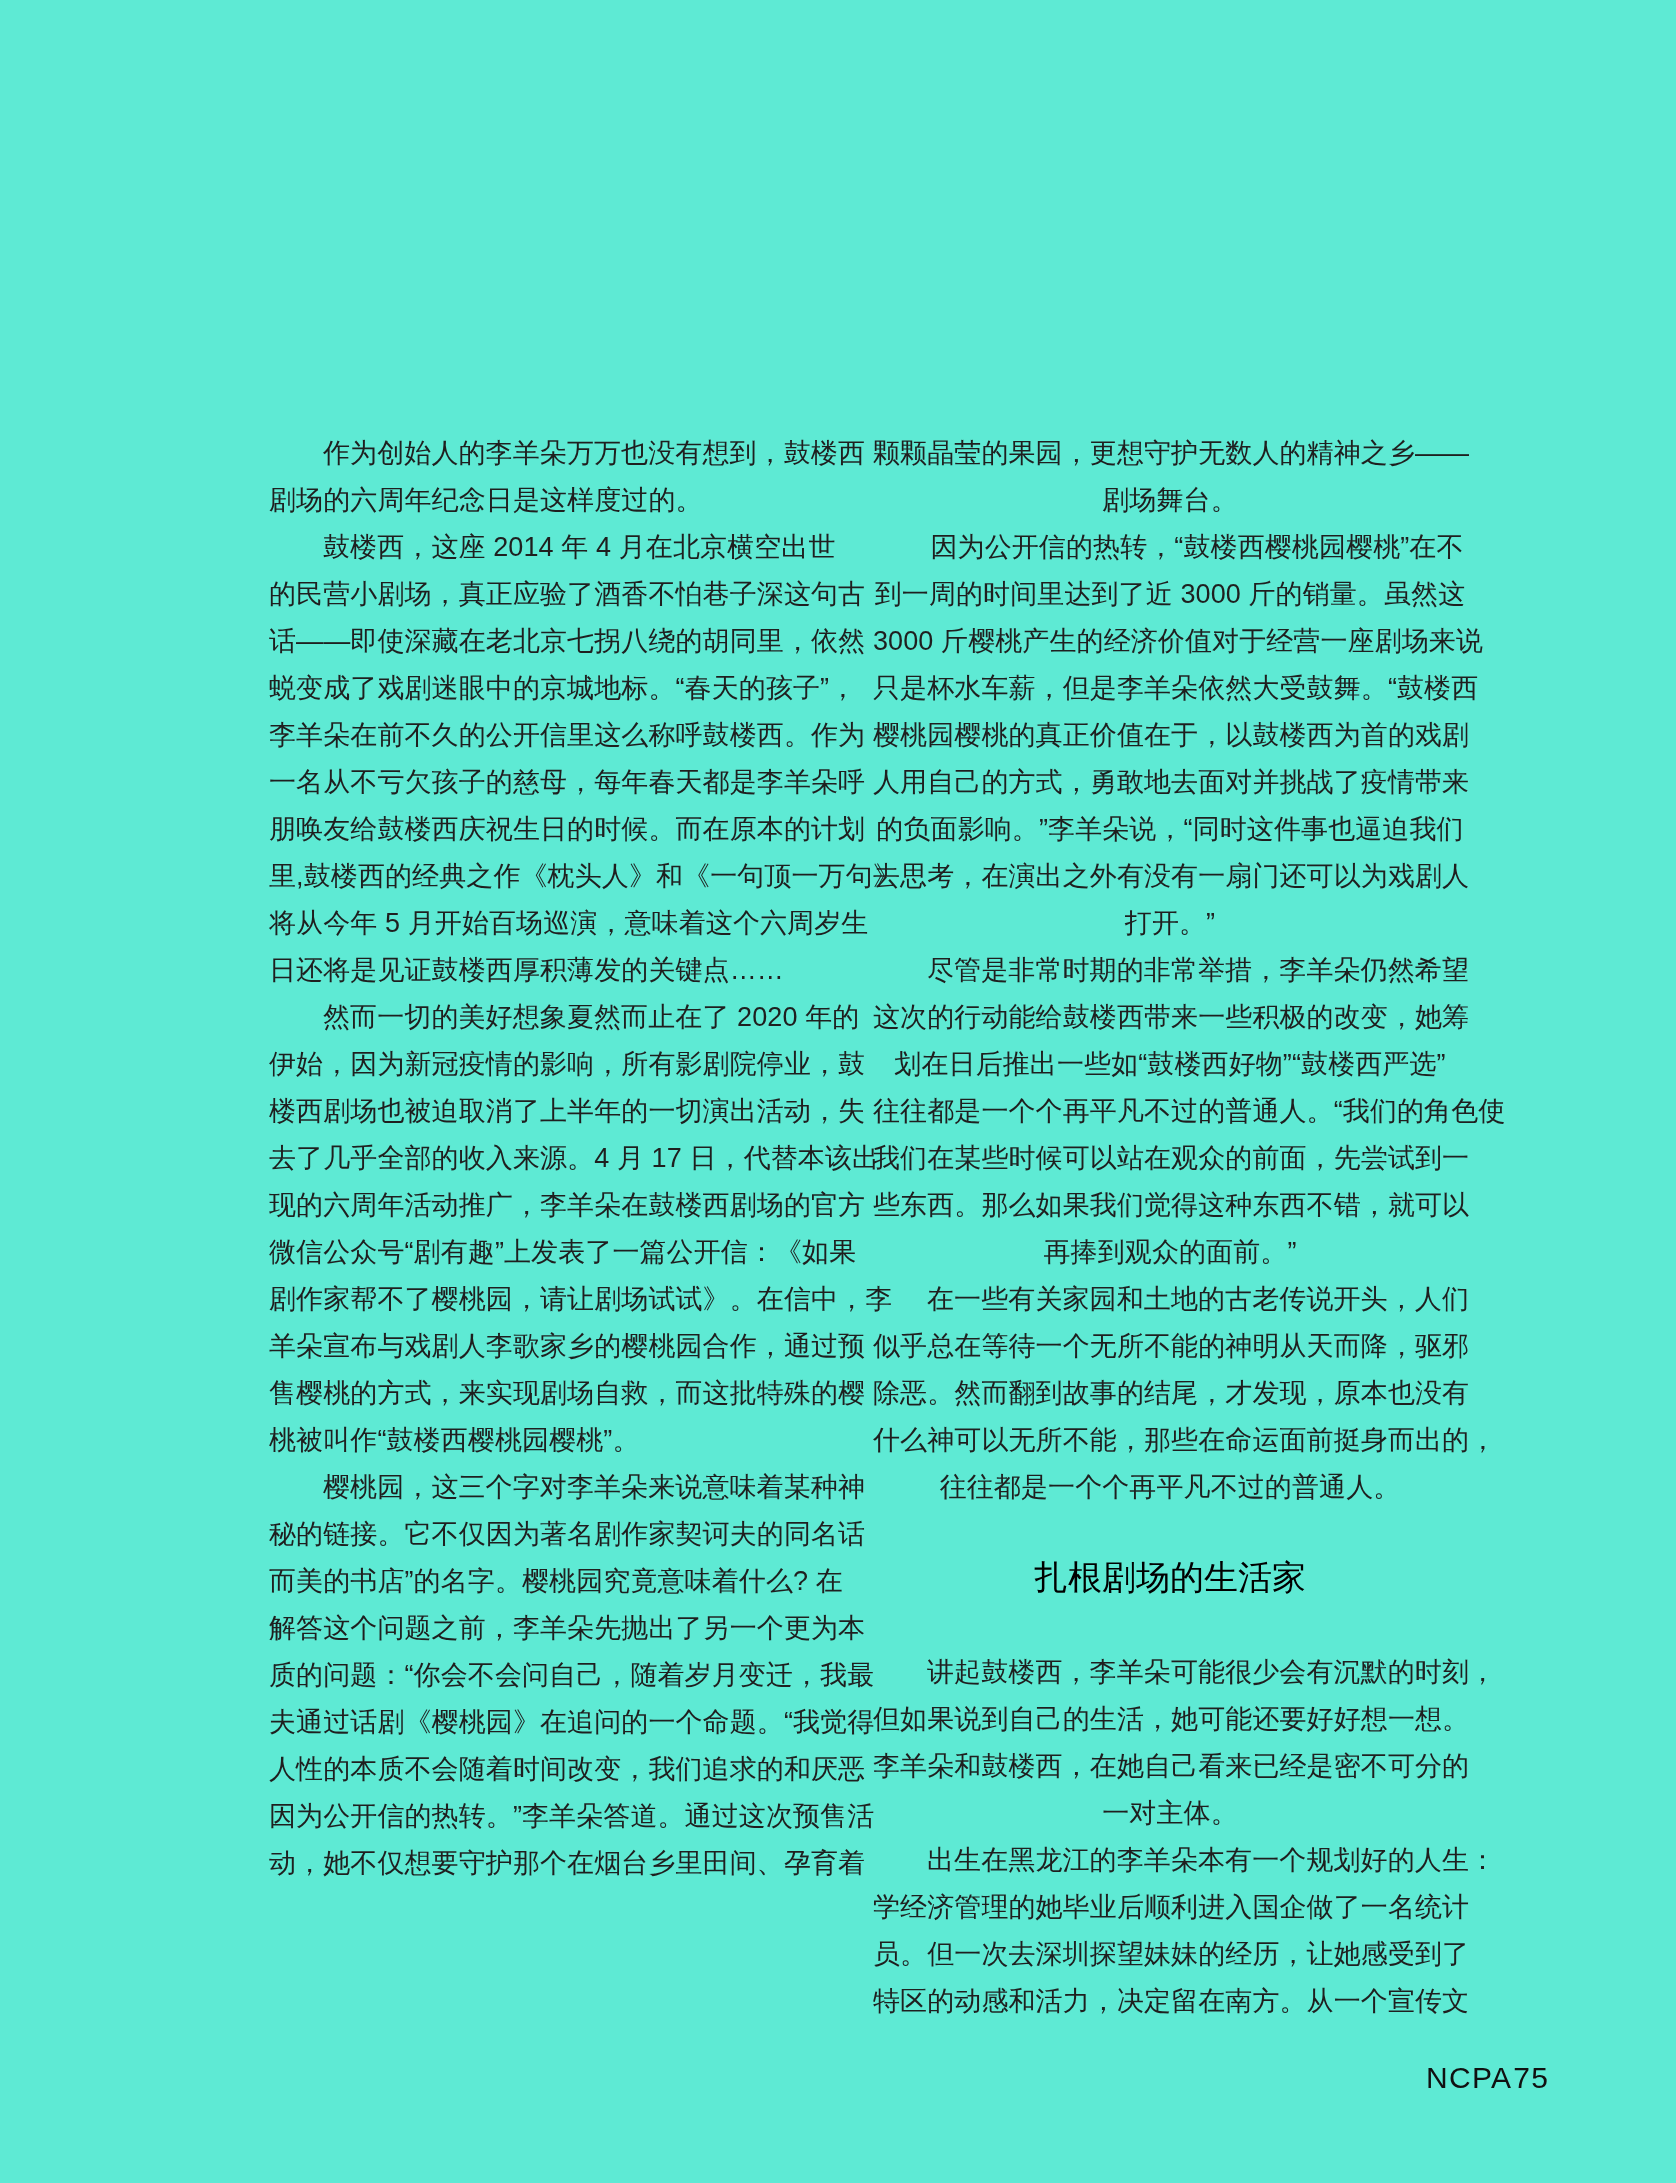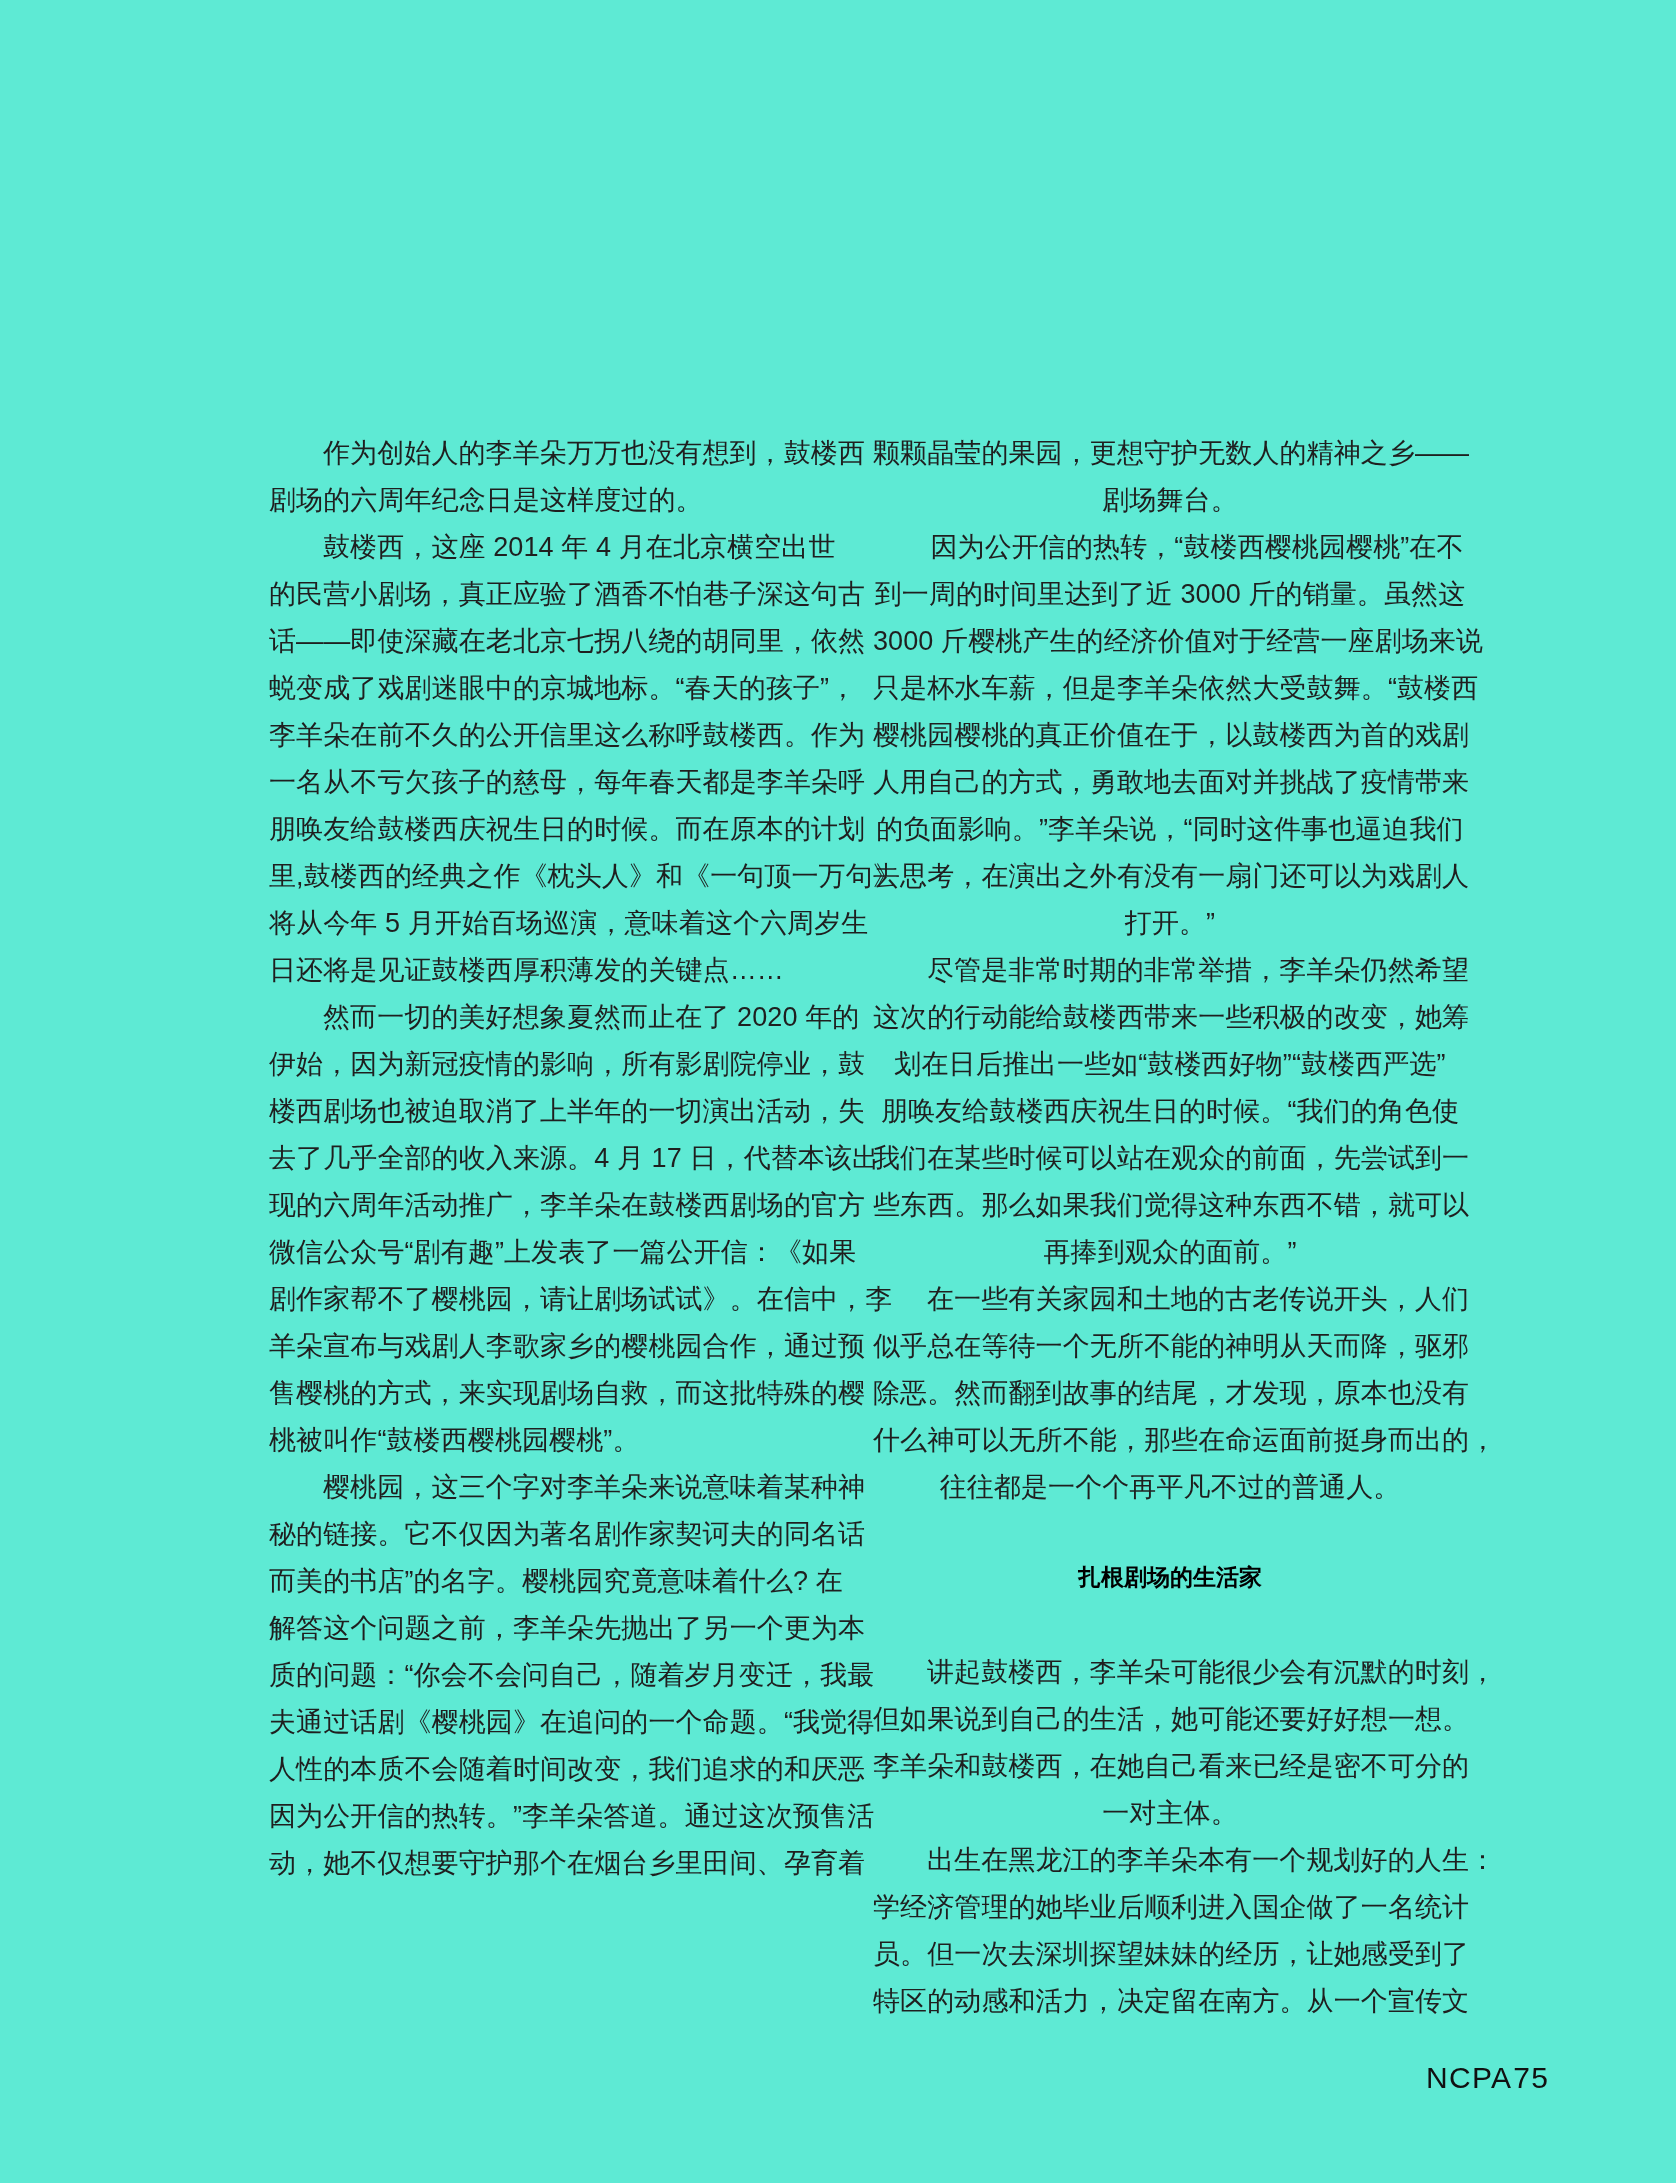--- a/index.html
+++ b/index.html
@@ -29,22 +29,22 @@
     font-size: 27px;
     font-weight: 400;
     letter-spacing: 0.1px;
     white-space: nowrap;
   }
   .line.indent { padding-left: 54px; }
   .section-heading {
     margin: 50px 0 56px 0;
     height: 32px;
     line-height: 32px;
-    font-size: 23px;
-    font-weight: 700;
+    font-size: 34px;
+    font-weight: 400;
     color: #000000;
     white-space: nowrap;
   }
   .footer {
     position: absolute;
     left: 1426px;
     top: 2062px;
     font-size: 30px;
     line-height: 32px;
     letter-spacing: 1.3px;
@@ -100,21 +100,21 @@
       <div class="line">3000 斤樱桃产生的经济价值对于经营一座剧场来说</div>
       <div class="line">只是杯水车薪，但是李羊朵依然大受鼓舞。“鼓楼西</div>
       <div class="line">樱桃园樱桃的真正价值在于，以鼓楼西为首的戏剧</div>
       <div class="line">人用自己的方式，勇敢地去面对并挑战了疫情带来</div>
       <div class="line">的负面影响。”李羊朵说，“同时这件事也逼迫我们</div>
       <div class="line">去思考，在演出之外有没有一扇门还可以为戏剧人</div>
       <div class="line">打开。”</div>
       <div class="line indent">尽管是非常时期的非常举措，李羊朵仍然希望</div>
       <div class="line">这次的行动能给鼓楼西带来一些积极的改变，她筹</div>
       <div class="line">划在日后推出一些如“鼓楼西好物”“鼓楼西严选”</div>
-      <div class="line">朋唤友给鼓楼西庆祝生日的时候。“我们的角色使</div>
+      <div class="line">往往都是一个个再平凡不过的普通人。“我们的角色使</div>
       <div class="line">我们在某些时候可以站在观众的前面，先尝试到一</div>
       <div class="line">些东西。那么如果我们觉得这种东西不错，就可以</div>
       <div class="line">再捧到观众的面前。”</div>
       <div class="line indent">在一些有关家园和土地的古老传说开头，人们</div>
       <div class="line">似乎总在等待一个无所不能的神明从天而降，驱邪</div>
       <div class="line">除恶。然而翻到故事的结尾，才发现，原本也没有</div>
       <div class="line">什么神可以无所不能，那些在命运面前挺身而出的，</div>
       <div class="line">往往都是一个个再平凡不过的普通人。</div>
       <h2 class="section-heading">扎根剧场的生活家</h2>
       <div class="line indent">讲起鼓楼西，李羊朵可能很少会有沉默的时刻，</div>

